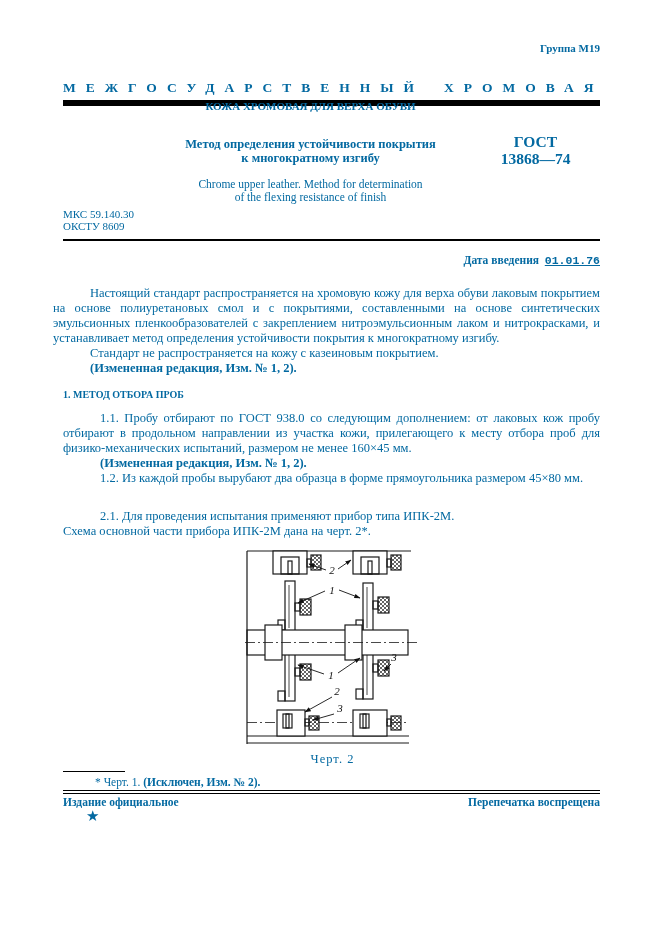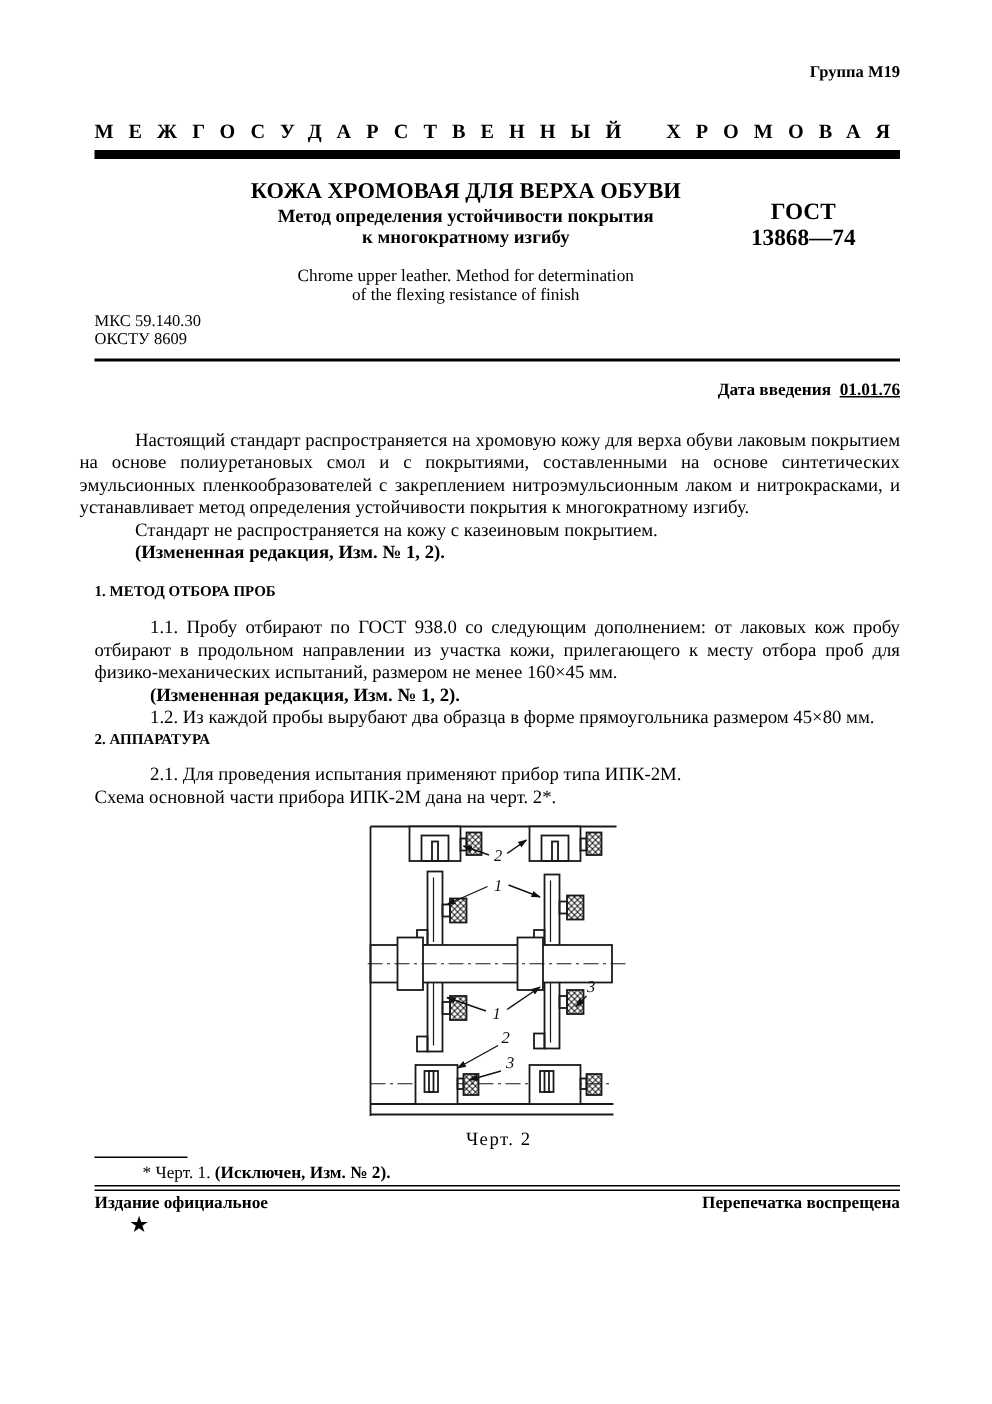--- a/index.html
+++ b/index.html
@@ -1,37 +1,37 @@
 <!DOCTYPE html>
 <html><head>
 <meta charset="utf-8">
 <style>
   html,body{margin:0;padding:0;background:#fff;}
   .page{
     position:relative;width:661px;height:936px;overflow:hidden;background:#fff;
-    font-family:"Liberation Serif","DejaVu Serif",serif;color:#000000;
+    font-family:"Liberation Serif","DejaVu Serif",serif;color:#0369a1;
   }
   .abs{position:absolute;}
   .b{font-weight:bold;}
   .ctr{text-align:center;}
   .jst{text-align:justify;}
   .ind{text-indent:37px;}
   .group-label{right:61px;top:42px;font-size:11px;font-weight:bold;}
   .std-name{left:63px;right:61px;top:80px;display:flex;justify-content:space-between;
     font-weight:bold;font-size:13.5px;letter-spacing:10px;white-space:nowrap;gap:20px;}
   .black-bar{left:63px;right:61px;top:100px;height:6px;background:#000;}
-  .title-ru{left:63px;width:495px;top:120px;font-size:15px;font-weight:bold;}
+  .title-ru{left:63px;width:495px;top:100px;font-size:11px;font-weight:bold;}
   .subtitle{left:63px;width:495px;top:138px;font-size:12.5px;font-weight:bold;line-height:13.5px;}
   .gost-block{right:68px;top:133px;width:115px;text-align:center;font-weight:bold;
     font-size:15.5px;line-height:17px;}
   .title-en{left:63px;width:495px;top:178px;font-size:11.5px;line-height:13px;}
   .codes{left:63px;top:209px;font-size:11px;line-height:11.5px;}
   .rule1{left:63px;right:61px;top:239px;border-top:2px solid #000;height:0;}
   .date-line{right:61px;top:254px;font-size:11.5px;font-weight:bold;}
-  .date-line .u{text-decoration:underline;}
+  .date-line .u{text-decoration:underline;font-family:Liberation Mono, monospace;}
   .body-txt{font-size:12.5px;line-height:15.1px;}
   .intro{left:53px;right:61px;top:286px;}
   .sec-h{left:63px;right:61px;font-size:10px;font-weight:bold;text-align:left;}
   .h1{top:389px;}
   .sec1{left:63px;right:61px;top:411px;}
   .h2{top:488px;}
   .sec2{left:63px;right:61px;top:509px;}
   p{margin:0;padding:0;}
   .figure-wrap{left:245px;top:548px;width:175px;height:212px;}
   .fig-caption{left:245px;top:752px;width:175px;text-align:center;font-size:12.5px;letter-spacing:1px;}
@@ -89,21 +89,20 @@
     <p class="ind b">(Измененная редакция, Изм. № 1, 2).</p>
   </div>
 
   <div class="abs sec-h h1">1. МЕТОД ОТБОРА ПРОБ</div>
   <div class="abs sec1 body-txt">
     <p class="jst ind">1.1. Пробу отбирают по ГОСТ 938.0 со следующим дополнением: от лаковых кож пробу отбирают в продольном направлении из участка кожи, прилегающего к месту отбора проб для физико-механических испытаний, размером не менее 160×45 мм.</p>
     <p class="ind b">(Измененная редакция, Изм. № 1, 2).</p>
     <p class="ind">1.2. Из каждой пробы вырубают два образца в форме прямоугольника размером 45×80 мм.</p>
   </div>
 
-  <div class="abs sec-h h2">2. АППАРАТУРА</div>
   <div class="abs sec2 body-txt">
     <p class="ind">2.1. Для проведения испытания применяют прибор типа ИПК-2М.</p>
     <p>Схема основной части прибора ИПК-2М дана на черт. 2*.</p>
   </div>
 
   <div class="abs figure-wrap">
     <svg width="175" height="212" viewBox="0 0 175 212">
       <defs>
         <pattern id="xh" width="4" height="4" patternUnits="userSpaceOnUse">
           <path d="M0,0 L4,4 M4,0 L0,4" stroke="#222" stroke-width="0.7"></path>

